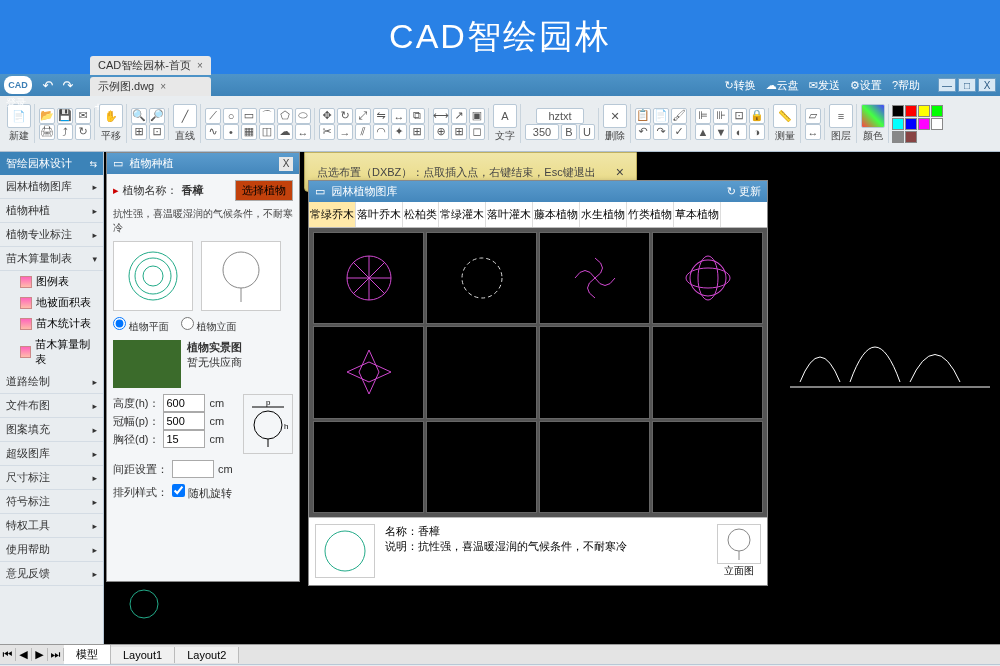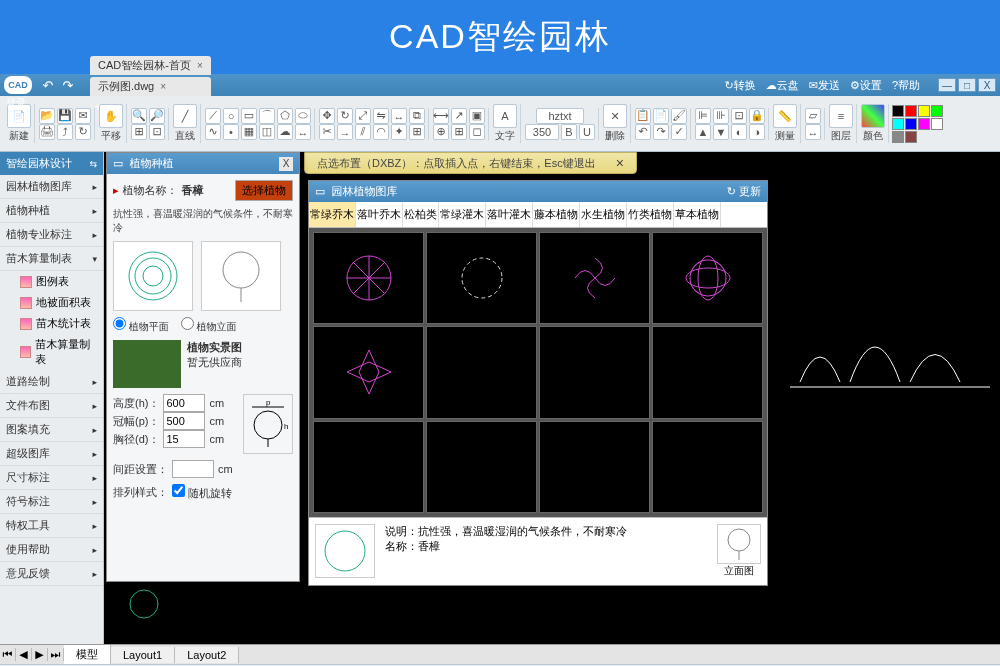--- a/index.html
+++ b/index.html
@@ -50,21 +50,21 @@
 .inp { width:42px; height:18px; border:1px solid #aaa; font-size:11px; padding:0 2px; }
 .diagram { width:50px; height:60px; border:1px solid #ccc; margin-left:auto; display:flex; align-items:center; justify-content:center; }
 .panel-lib { left:204px; top:28px; width:460px; height:406px; }
 .lib-tabs { display:flex; background:#fff; border-bottom:1px solid #bbb; font-size:11px; }
 .lib-tab { padding:5px 1px; cursor:pointer; border-right:1px solid #ddd; }
 .lib-tab.active { background:#ffe9a8; }
 .lib-grid { flex:1; padding:4px; display:grid; grid-template-columns:repeat(4,1fr); grid-template-rows:repeat(3,1fr); gap:2px; background:#555; }
 .lib-cell { background:#000; border:1px solid #666; display:flex; align-items:center; justify-content:center; cursor:pointer; }
 .lib-footer { height:68px; background:#fff; border-top:1px solid #bbb; display:flex; padding:6px; gap:10px; font-size:11px; }
 .lib-preview { width:60px; height:54px; border:1px solid #ccc; display:flex; align-items:center; justify-content:center; }
-.hint-bar { position:absolute; left:200px; top:0; height:22px; background:linear-gradient(#f0e6a8,#e8d880); border:1px solid #c0b060; padding:10px 12px; font-size:11px; color:#444; border-radius:0 0 4px 4px; display:flex; align-items:center; }
+.hint-bar { position:absolute; left:200px; top:0; height:22px; background:linear-gradient(#f0e6a8,#e8d880); border:1px solid #c0b060; padding:19px 12px; font-size:11px; color:#444; border-radius:0 0 4px 4px; display:flex; align-items:center; }
 .hint-bar .hx { margin-left:20px; font-size:14px; cursor:pointer; }
 .canvas-tabs { height:20px; background:#e4e4e4; display:flex; align-items:center; font-size:11px; border-top:1px solid #999; }
 .canvas-tabs .ct { padding:2px 12px; border-right:1px solid #bbb; cursor:pointer; background:#f0f0f0; }
 .canvas-tabs .ct.active { background:#fff; }
 .nav-arrows { display:flex; }
 .nav-arrows span { width:16px; text-align:center; cursor:pointer; border-right:1px solid #bbb; }
 .status { height:22px; background:#e9edf0; border-top:1px solid #b8c8d6; display:flex; align-items:center; font-size:11px; padding:0 4px; gap:8px; }
 svg { display:block; }
 .arr { font-size:9px; }
 </style>
@@ -499,22 +499,22 @@
             <div class="lib-cell"></div>
             <div class="lib-cell"></div>
           </div>
         <div class="lib-footer">
           <div class="lib-preview">
               <svg width="50" height="50">
                 <circle cx="25" cy="25" r="20" fill="none" stroke="#2a8"></circle>
               </svg>
             </div>
           <div style="flex:1">
+            <div><span>名称：</span><span>香樟</span></div>
             <div><span>说明：</span><span>抗性强，喜温暖湿润的气候条件，不耐寒冷</span></div>
-            <div><span>名称：</span><span>香樟</span></div>
           </div>
           <div style="text-align:center">
             <div class="lib-preview" style="width:44px;height:40px">
                 <svg width="40" height="36">
                   <circle cx="20" cy="14" r="11" fill="none" stroke="#888"></circle>
                   <line x1="20" y1="25" x2="20" y2="34" stroke="#888"></line>
                 </svg>
               </div>
             <div style="font-size:10px">立面图</div>
           </div>

